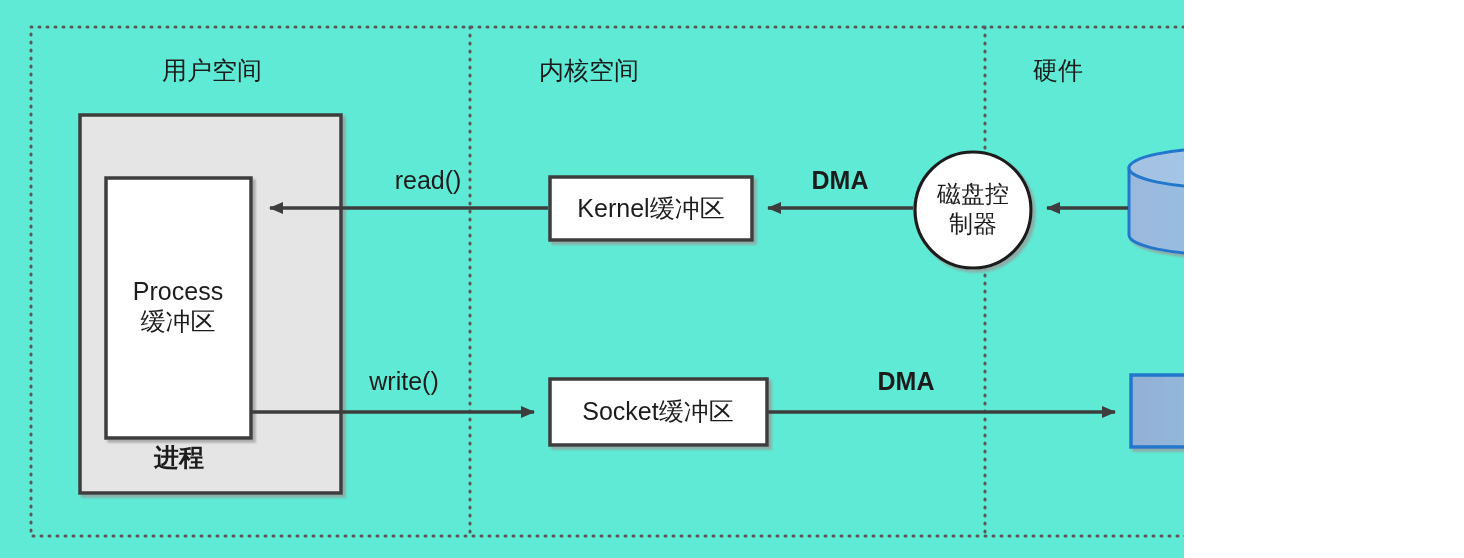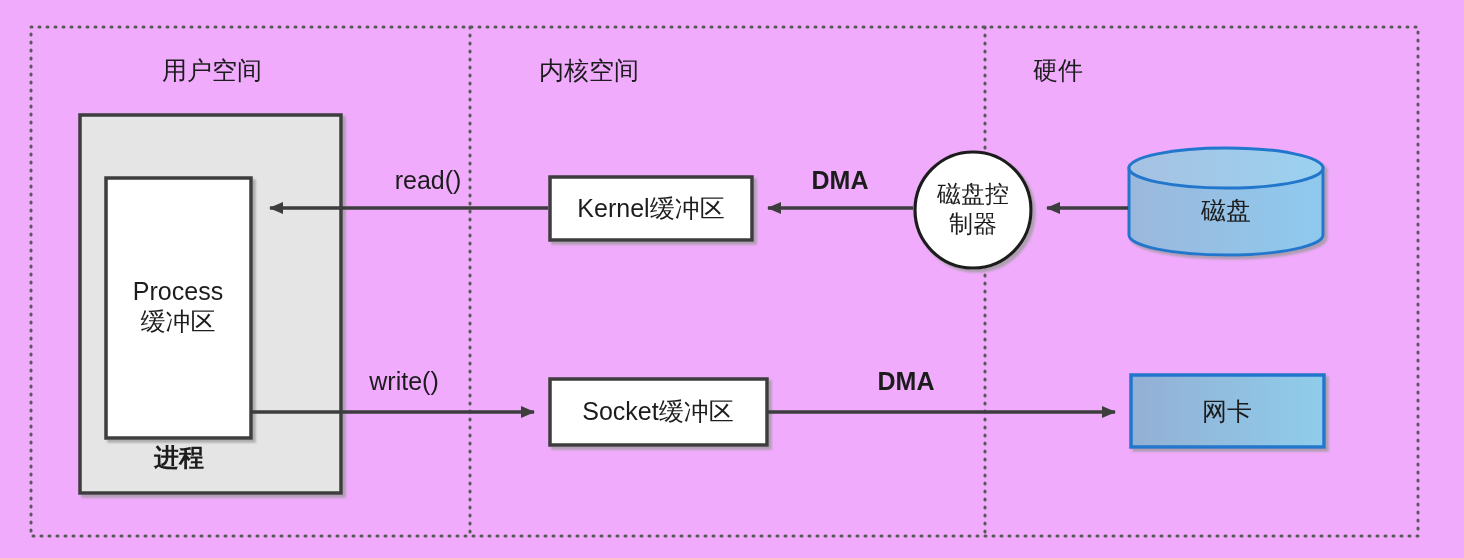--- a/index.html
+++ b/index.html
@@ -5,23 +5,23 @@
   html, body {
     margin: 0;
     padding: 0;
     background: #ffffff;
   }
   body {
     font-family: "Liberation Sans", "DejaVu Sans", sans-serif;
   }
   #stage {
     position: relative;
-    width: 1464px;
+    width: 1184px;
     height: 558px;
-    background: #f0abfc;
+    background: #5eead4;
     overflow: hidden;
   }
   #diagram-svg {
     position: absolute;
     left: 0;
     top: 0;
     width: 1464px;
     height: 558px;
   }
   .zone-label {

